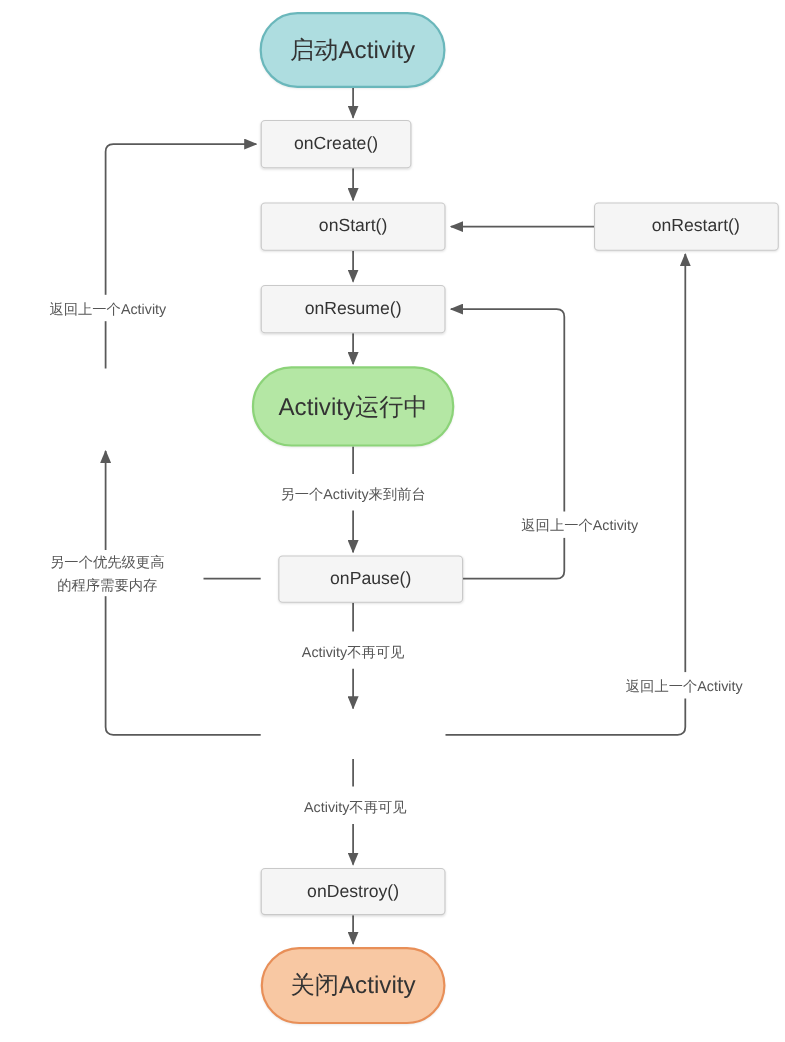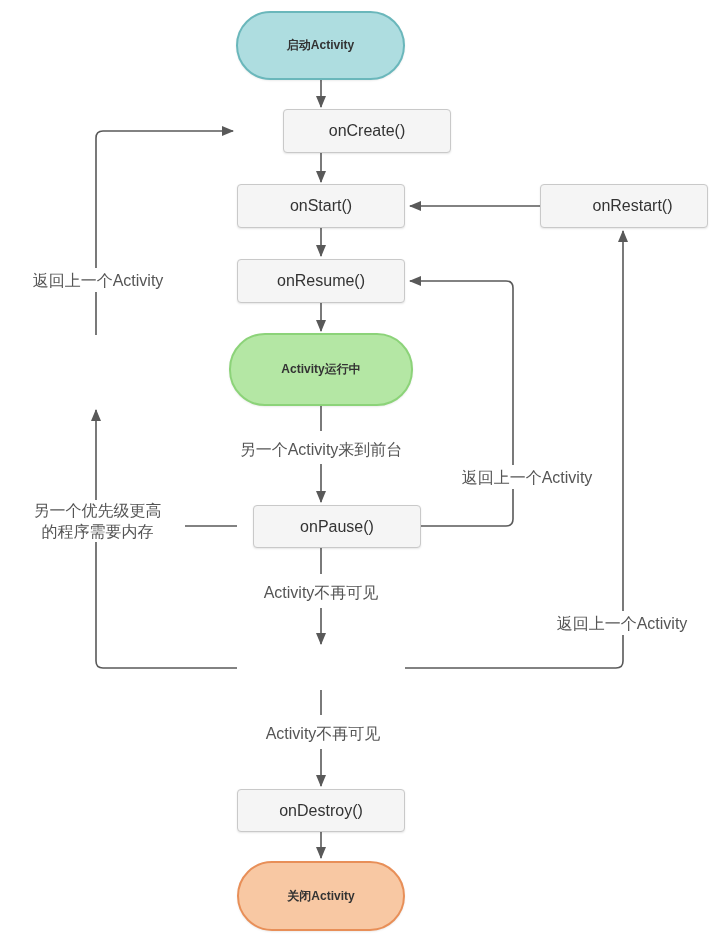--- a/index.html
+++ b/index.html
@@ -21,29 +21,29 @@
   #edges{position:absolute;left:0;top:0;z-index:1;}
   .node{
     position:absolute;display:flex;align-items:center;justify-content:center;
     box-sizing:border-box;z-index:3;color:var(--txt);text-align:center;
   }
   .box{
     background:var(--box-fill);border:1px solid var(--box-border);border-radius:4px;
     font-size:16px;box-shadow:0 1px 2px rgba(0,0,0,.10);
   }
   .pill{
-    border-radius:36px;font-size:12px;font-weight:bold;
+    border-radius:36px;font-size:22px;font-weight:normal;
     box-shadow:0 1px 2px rgba(0,0,0,.08);
   }
   .pill.teal{background:var(--teal-fill);border:2px solid var(--teal-border);}
   .pill.green{background:var(--green-fill);border:2px solid var(--green-border);}
   .pill.orange{background:var(--orange-fill);border:2px solid var(--orange-border);}
   .edge-label{
     position:absolute;z-index:2;background:#ffffff;color:var(--lbl);
-    font-size:16px;line-height:21px;text-align:center;
+    font-size:13px;line-height:21px;text-align:center;
     display:flex;flex-direction:column;align-items:center;justify-content:center;
   }
 </style>
 </head>
 <body>
 
 <div id="canvas">
 
   <svg id="edges" width="714" height="947">
     <defs>
@@ -84,21 +84,21 @@
   </div>
 
   <div class="edge-label" style="left:251px;top:580px;width:140px;height:24px;">Activity不再可见</div>
 
   <div class="edge-label" style="left:542px;top:611px;width:160px;height:24px;">返回上一个Activity</div>
 
   <div class="edge-label" style="left:253px;top:721px;width:140px;height:24px;">Activity不再可见</div>
 
   <div class="node pill teal" style="left:236px;top:11px;width:169px;height:69px;">启动Activity</div>
 
-  <div class="node box" style="left:237px;top:109px;width:168px;height:44px;margin-left:46px;">onCreate()</div>
+  <div class="node box" style="left:237px;top:109px;width:137px;height:44px;">onCreate()</div>
 
   <div class="node box" style="left:237px;top:184px;width:168px;height:44px;">onStart()</div>
 
   <div class="node box" style="left:540px;top:184px;width:168px;height:44px;padding-left:17px;">onRestart()</div>
 
   <div class="node box" style="left:237px;top:259px;width:168px;height:44px;">onResume()</div>
 
   <div class="node pill green" style="left:229px;top:333px;width:184px;height:73px;">Activity运行中</div>
 
 

